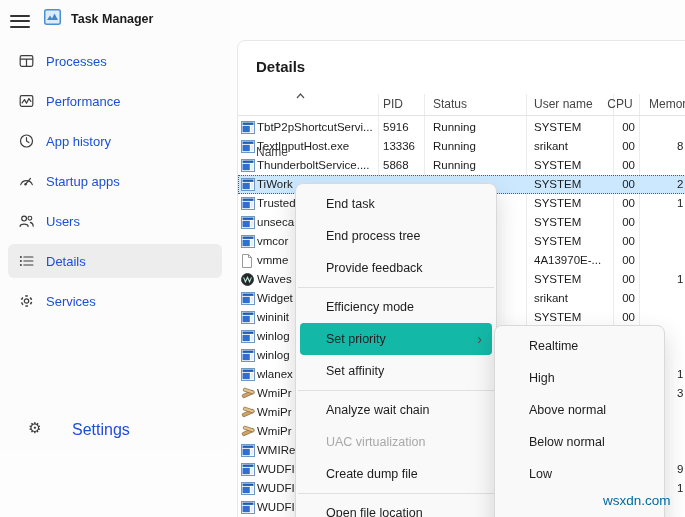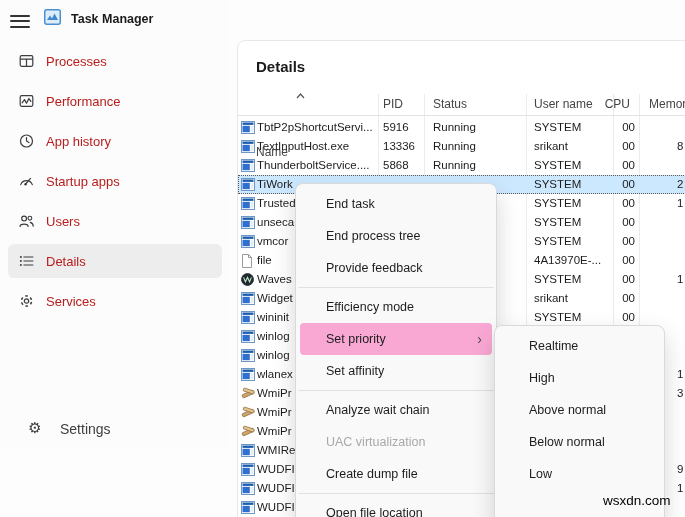--- a/index.html
+++ b/index.html
@@ -8,56 +8,56 @@
 
   
   .sidebar{position:absolute;left:0;top:0;width:230px;height:450px;background:#fcfcfc;}
   .hamburger{position:absolute;left:10px;top:11px;width:22px;height:18px;cursor:pointer;}
   .hamburger span{display:block;width:20px;height:2px;background:#333;margin:3.5px 0;border-radius:1px;}
   .appbrand{position:absolute;left:44px;top:9px;display:flex;align-items:center;gap:10px;}
   .appbrand .ttl{font-size:12.5px;font-weight:700;color:#1b1b1b;}
   .nav{position:absolute;left:0;top:41px;width:230px;}
   .navitem{position:relative;height:40px;display:flex;align-items:center;cursor:pointer;}
   .navitem .nicon{position:absolute;left:17px;top:11px;width:18px;height:18px;display:flex;align-items:center;justify-content:center;color:#3d3d3d;}
-  .navitem .nlabel{position:absolute;left:46px;font-size:13px;color:#b91c1c;}
+  .navitem .nlabel{position:absolute;left:46px;font-size:13px;color:#1d4ed8;}
   .navitem.selected::before{content:"";position:absolute;left:8px;right:8px;top:3px;bottom:3px;background:#ededed;border-radius:6px;}
   .navitem.selected .nlabel,.navitem.selected .nicon{z-index:1;}
   .settings{position:absolute;left:0;bottom:2px;width:230px;height:38px;cursor:pointer;}
   .settings .nicon{position:absolute;left:26px;top:9px;width:18px;height:18px;color:#3d3d3d;font-size:15px;line-height:18px;text-align:center;}
-  .settings .nlabel{position:absolute;left:60px;top:11px;font-size:14px;color:#404040;}
+  .settings .nlabel{position:absolute;left:72px;top:11px;font-size:16px;color:#1d4ed8;}
 
   
   .card{position:absolute;left:237px;top:40px;width:460px;height:490px;background:#fff;border:1px solid #e7e7e7;border-radius:8px 8px 0 0;box-sizing:border-box;}
   .card-title{position:absolute;left:18px;top:17px;font-size:15px;font-weight:700;color:#1b1b1b;}
   .thead{position:absolute;left:0;top:53px;width:100%;height:21px;border-bottom:1px solid #e3e3e3;font-size:12px;color:#454545;}
   .thead .hcell{position:absolute;top:3px;white-space:nowrap;cursor:pointer;}
   .h-name{left:18px;margin-top:48px;} .h-pid{left:145px;} .h-status{left:195px;} .h-user{left:296px;}
-  .h-cpu{left:356px;width:36px;text-align:right;} .h-mem{left:411px;}
+  .h-cpu{left:364px;width:36px;text-align:center;} .h-mem{left:411px;}
   .sortcaret{position:absolute;left:58px;top:-6px;color:#555;}
   .vline{position:absolute;top:53px;bottom:0;width:1px;background:#ececec;}
   .rows{position:absolute;left:0;top:77px;width:100%;}
   .trow{position:relative;height:19px;font-size:11.5px;color:#1c1c1c;cursor:default;}
   .trow span{position:absolute;white-space:nowrap;line-height:19px;}
   .ricon{left:3px;top:3px;height:14px;}
   .c-name{left:19px;} .c-pid{left:145px;} .c-status{left:195px;} .c-user{left:296px;text-align:center;}
   .c-cpu{left:361px;width:36px;text-align:right;} .c-mem{left:439px;}
   .trow.selected{background:#cce8ff;outline:1px dotted #5a5a5a;outline-offset:-1px;}
 
   
   .cmenu{position:absolute;left:295px;top:183px;width:202px;height:345px;background:#f9f9f9;border:1px solid #d9d9d9;border-radius:8px;box-shadow:0 10px 24px rgba(0,0,0,.16);padding-top:4px;box-sizing:border-box;z-index:10;}
   .submenu{position:absolute;left:494px;top:325px;width:171px;height:205px;background:#f9f9f9;border:1px solid #d9d9d9;border-radius:8px;box-shadow:0 10px 24px rgba(0,0,0,.16);padding-top:4px;box-sizing:border-box;z-index:11;}
   .mitem{position:relative;height:32px;line-height:32px;margin:0 4px;padding-left:26px;font-size:12.5px;color:#1d1d1d;border-radius:4px;cursor:pointer;white-space:nowrap;}
   .submenu .mitem{padding-left:30px;}
-  .mitem.hl{background:#f9a8d4;}
+  .mitem.hl{background:#14b8a6;}
   .mitem.disabled{color:#a8a8a8;cursor:default;}
   .msep{height:1px;background:#e0e0e0;margin:3px 2px;}
   .subarrow{position:absolute;right:10px;top:0;font-size:14px;color:#4a4a4a;}
   .radiodot{position:absolute;left:13px;top:13px;width:6px;height:6px;border-radius:50%;background:#1d1d1d;}
 
-  .watermark{position:absolute;left:603px;top:493px;font-size:13.5px;color:#000000;z-index:12;}
+  .watermark{position:absolute;left:603px;top:493px;font-size:13.5px;color:#0369a1;z-index:12;}
 </style>
 </head>
 <body>
 
 <div class="stage">
 
   <div class="sidebar">
     <div class="hamburger">
         <span></span>
         <span></span>
@@ -265,21 +265,21 @@
           <span class="c-status"></span>
           <span class="c-user">SYSTEM</span>
           <span class="c-cpu">00</span>
           <span class="c-mem"></span>
         </div>
         <div class="trow">
           <span class="ricon"><svg width="12" height="14" viewBox="0 0 12 14">
               <path d="M1.5 0.5 H7.5 L10.5 3.5 V13.5 H1.5 Z" fill="#fff" stroke="#9a9a9a"></path>
               <path d="M7.5 0.5 V3.5 H10.5" fill="none" stroke="#9a9a9a"></path>
             </svg></span>
-          <span class="c-name">file</span>
+          <span class="c-name">vmme</span>
           <span class="c-pid"></span>
           <span class="c-status"></span>
           <span class="c-user">4A13970E-...</span>
           <span class="c-cpu">00</span>
           <span class="c-mem"></span>
         </div>
         <div class="trow">
           <span class="ricon"><svg width="13" height="13" viewBox="0 0 13 13">
               <circle cx="6.5" cy="6.5" r="6" fill="#20262a" stroke="#39424a"></circle>
               <path d="M2.6 4.4 L4.4 8.8 L6.5 4.4 L8.6 8.8 L10.4 4.4" fill="none" stroke="#b9e3cb" stroke-width="1.1"></path>

